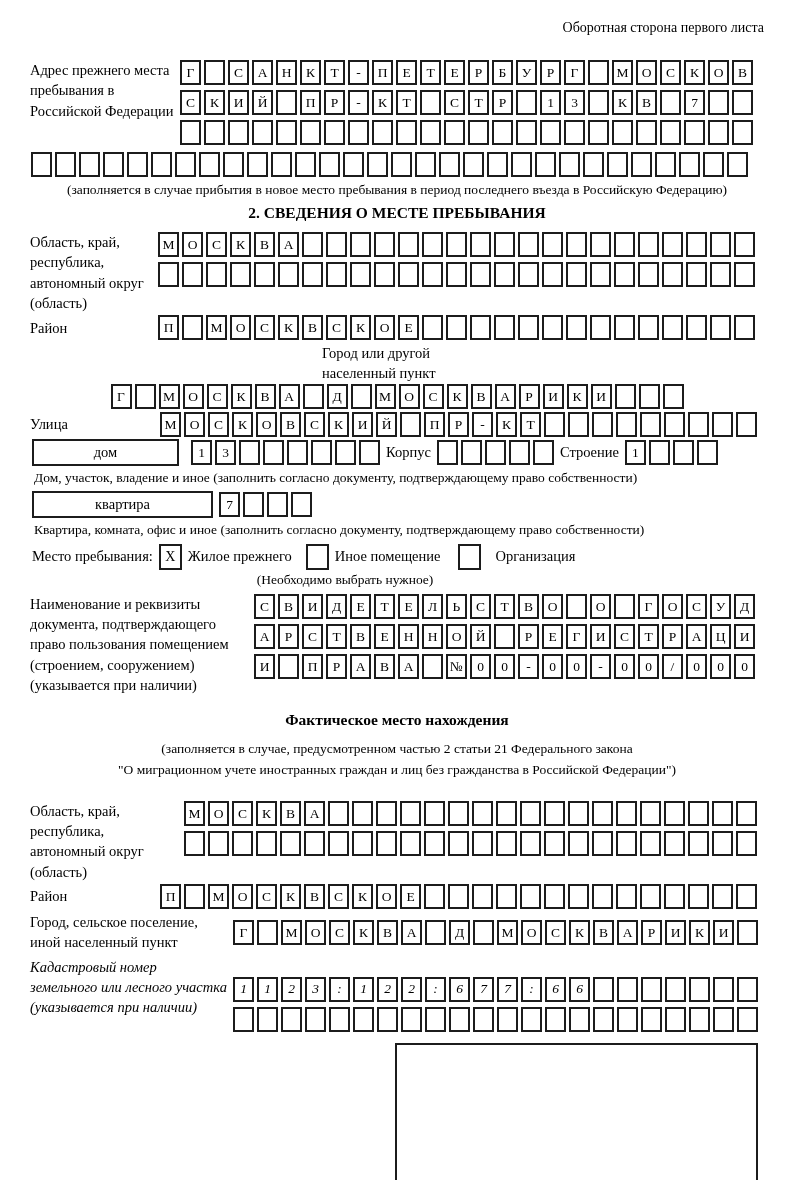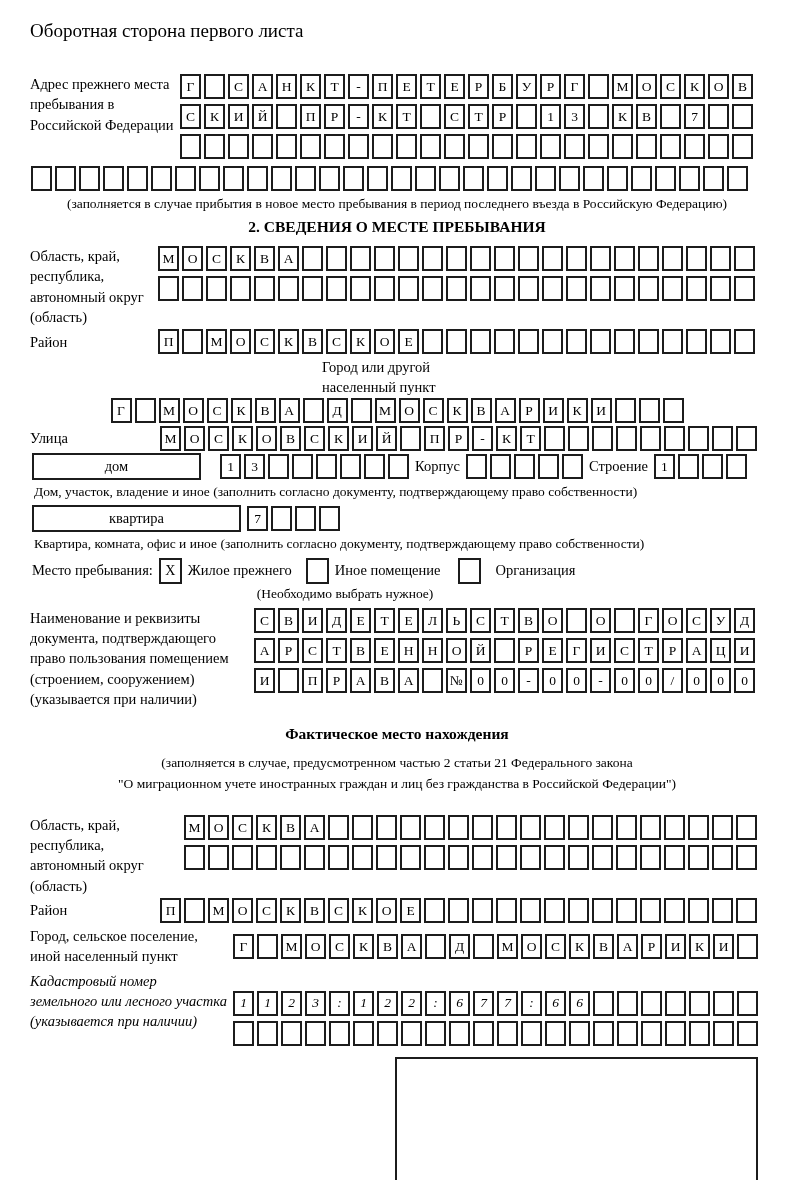--- a/index.html
+++ b/index.html
@@ -1,21 +1,21 @@
 <!DOCTYPE html>
 <html><head>
 <meta charset="utf-8">
 <style>
   html,body{margin:0;padding:0;background:#fff;}
   .page{
     width:800px;height:1180px;background:#ffffff;color:#000;
     font-family:"Liberation Serif","DejaVu Serif",serif;
     box-sizing:border-box;padding:20px 36px 0 30px;position:relative;overflow:hidden;
   }
-  .hdr-right{font-size:19px;margin-bottom:32px;}
+  .hdr-right{text-align:right;font-size:14px;margin-bottom:24px;}
   .cellrow{display:flex;gap:3px;margin-bottom:5px;}
   .cell{
     flex:0 0 21px;width:21px;height:25px;border:2px solid #1c1c1c;box-sizing:border-box;
     display:flex;align-items:center;justify-content:center;
     font-size:13.5px;line-height:1;background:#fff;
   }
   .field{display:flex;align-items:flex-start;margin-bottom:2px;}
   .field.vcenter{align-items:center;}
   .lbl{font-size:14.5px;line-height:1.4;box-sizing:border-box;padding-right:6px;}
   .lbl-address{width:150px;}
@@ -312,21 +312,21 @@
         <div class="cell"></div>
         <div class="cell"></div>
         <div class="cell"></div>
         <div class="cell"></div>
         <div class="cell"></div>
         <div class="cell"></div>
       </div>
   </div>
 
   <div class="house-row">
-    <div class="widebox" style="width:169px;margin-right:19px;">дом</div>
+    <div class="widebox" style="width:147px;margin-right:12px;">дом</div>
     <div class="cellrow" style="margin-bottom:0;">
         <div class="cell">1</div>
         <div class="cell">3</div>
         <div class="cell"></div>
         <div class="cell"></div>
         <div class="cell"></div>
         <div class="cell"></div>
         <div class="cell"></div>
         <div class="cell"></div>
       </div>
@@ -342,21 +342,21 @@
     <div class="cellrow" style="margin-bottom:0;">
         <div class="cell">1</div>
         <div class="cell"></div>
         <div class="cell"></div>
         <div class="cell"></div>
       </div>
   </div>
   <div class="note-left">Дом, участок, владение и иное (заполнить согласно документу, подтверждающему право собственности)</div>
 
   <div class="house-row">
-    <div class="widebox" style="width:209px;margin-right:6px;">квартира</div>
+    <div class="widebox" style="width:181px;margin-right:6px;">квартира</div>
     <div class="cellrow" style="margin-bottom:0;">
         <div class="cell">7</div>
         <div class="cell"></div>
         <div class="cell"></div>
         <div class="cell"></div>
       </div>
   </div>
   <div class="note-left">Квартира, комната, офис и иное (заполнить согласно документу, подтверждающему право собственности)</div>
 
   <div class="stay-row">

